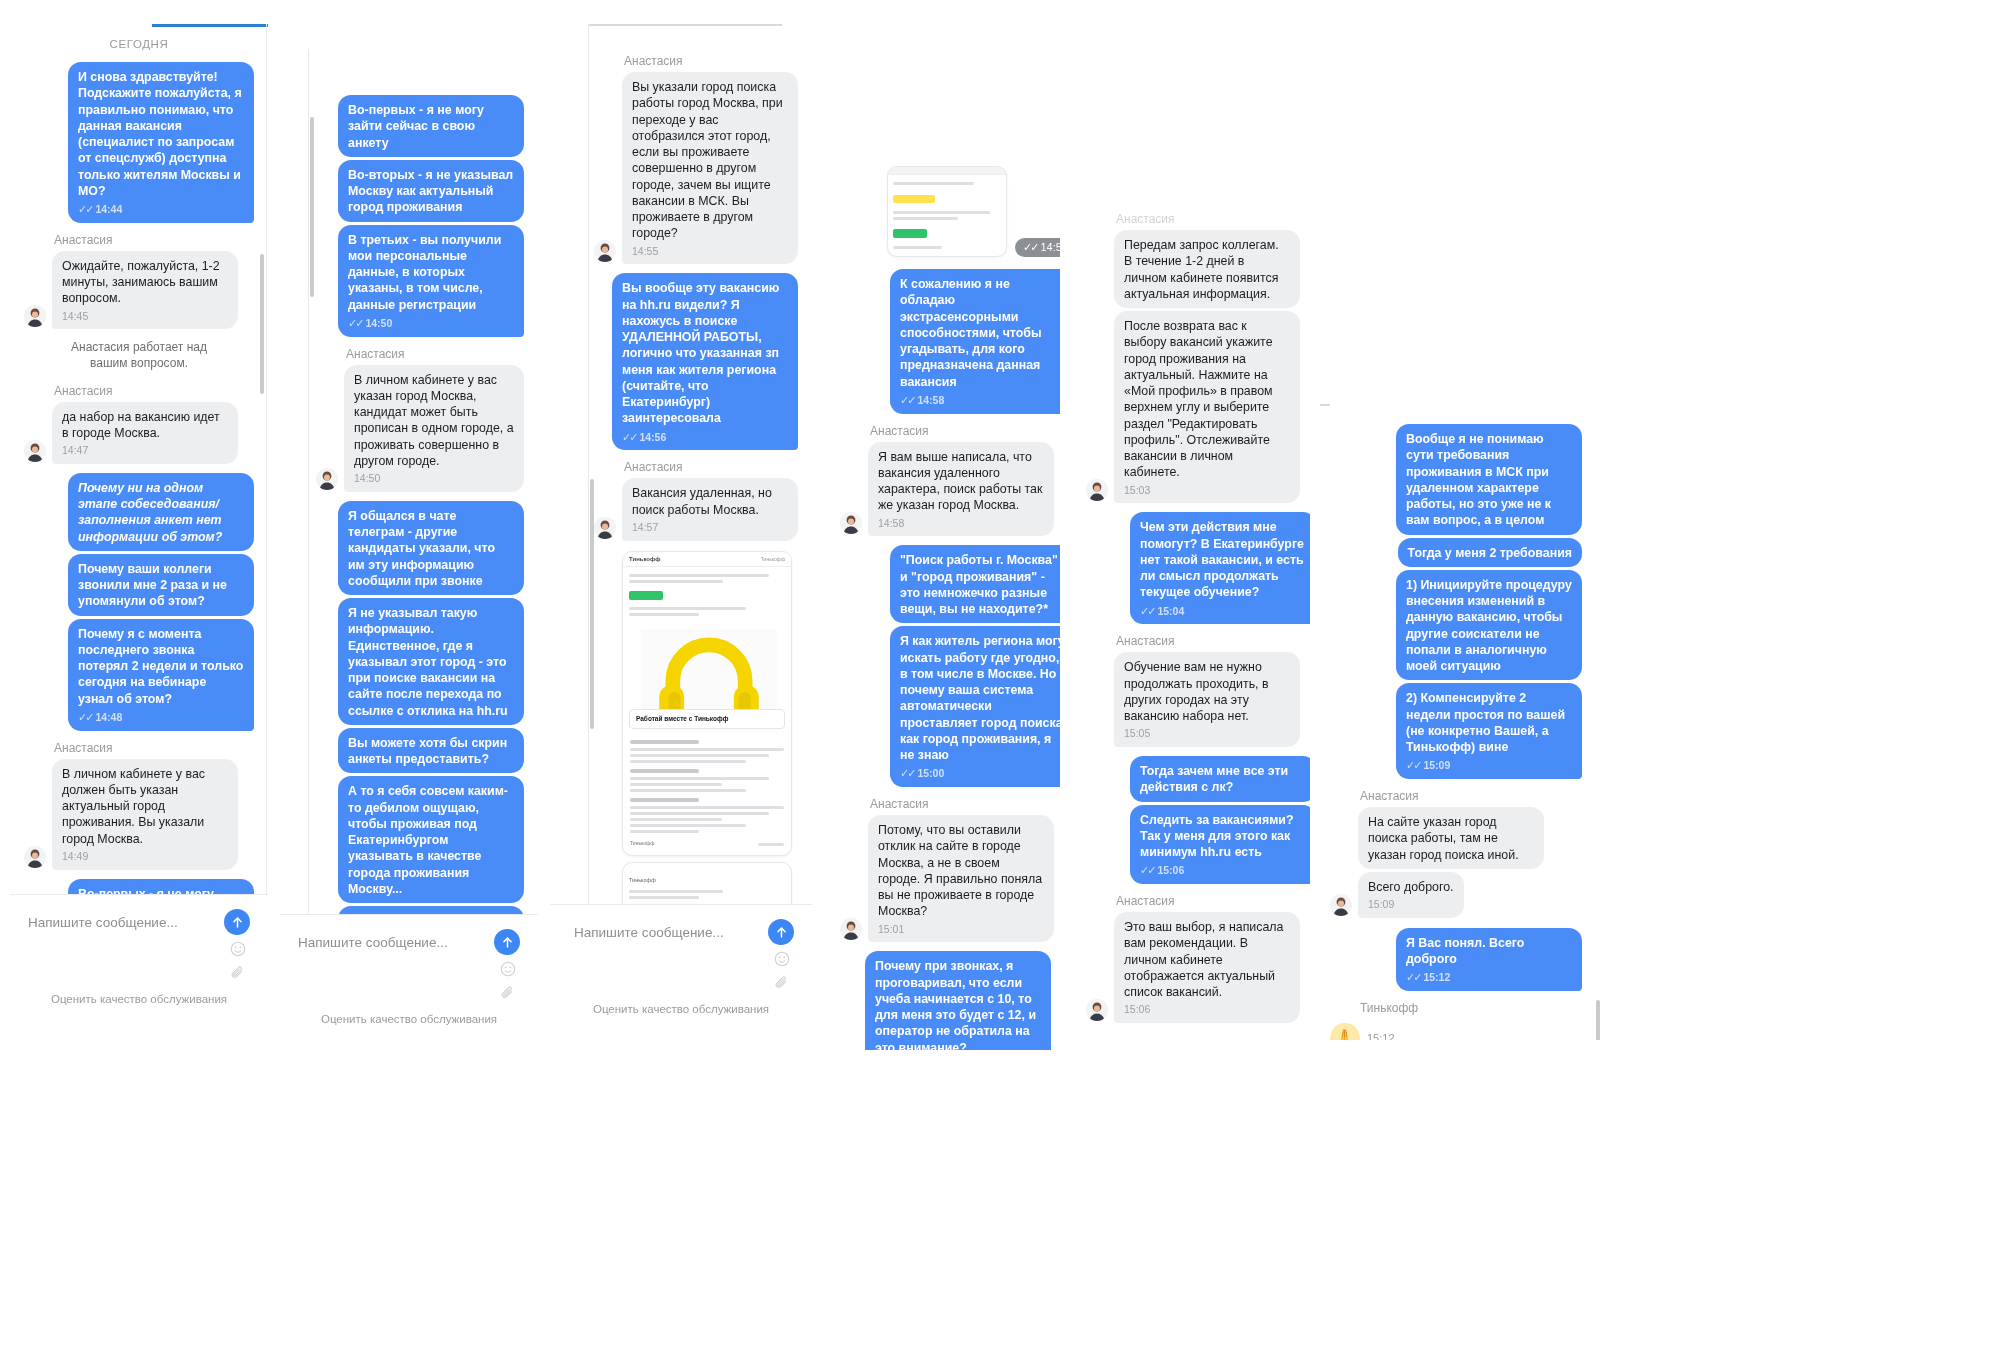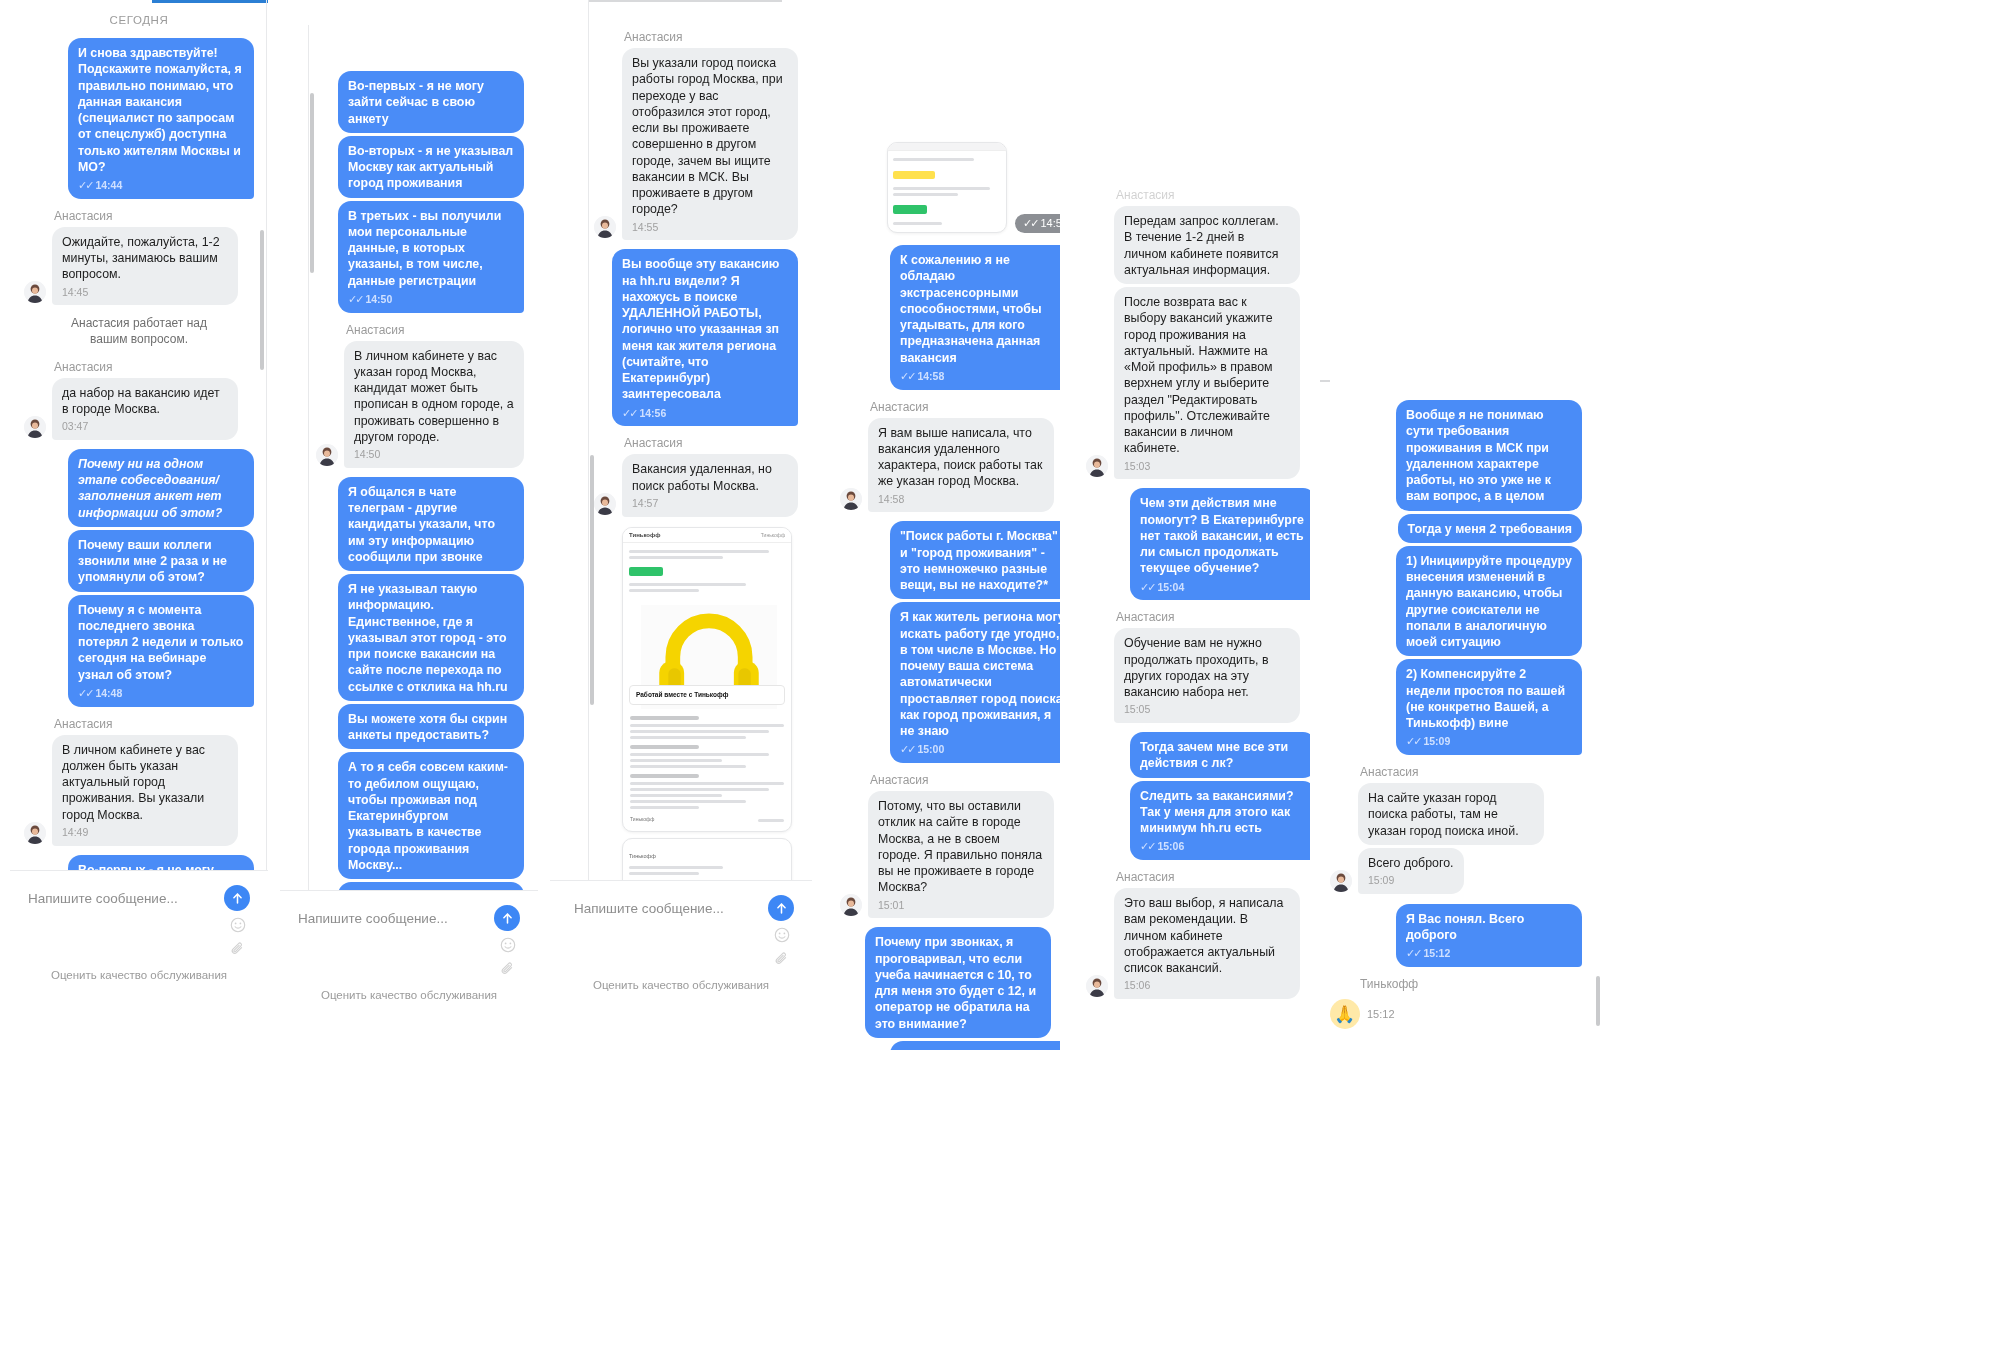--- a/index.html
+++ b/index.html
@@ -11,21 +11,21 @@
     position:relative;
   }
   .board{position:relative;width:1992px;height:1361px;}
 
   
   .panel{
     position:absolute;
     background:#ffffff;
     overflow:hidden;
   }
-  .panel-inner{position:relative;width:100%;height:100%;}
+  .panel-inner{position:relative;width:100%;height:100%;margin-top:24px;}
 
   .topline{
     position:absolute;top:0;left:0;right:0;height:3px;background:#2b7fd4;
   }
   .topline.partial{left:55%;}
 
   .scrollarea{
     position:absolute;left:0;right:0;top:0;
     padding:0 14px;
     box-sizing:border-box;
@@ -196,21 +196,21 @@
           <div class="avatar">
             <svg viewBox="0 0 22 22" width="22" height="22">
                 <circle cx="11" cy="11" r="11" fill="#f2f3f5"></circle>
                 <ellipse cx="11" cy="8" rx="4.4" ry="4.6" fill="#6b4a3d"></ellipse>
                 <path d="M3.6 22c.4-5 3.6-7.6 7.4-7.6s7 2.6 7.4 7.6z" fill="#3b3b46"></path>
                 <ellipse cx="11" cy="9.6" rx="3" ry="3.2" fill="#e8b99a"></ellipse>
               </svg>
           </div>
           <div class="bubble in last">
             <span>        да набор на вакансию идет в городе Москва.</span>
-            <span class="meta">03:47</span>
+            <span class="meta">14:47</span>
           </div>
         </div>
 
         <div class="row out" style="margin-top:9px;font-style:italic;">
           <div class="bubble out">
             <span>Почему ни на одном этапе собеседования/заполнения анкет нет информации об этом?</span>
           </div>
         </div>
         <div class="row out">
           <div class="bubble out">

